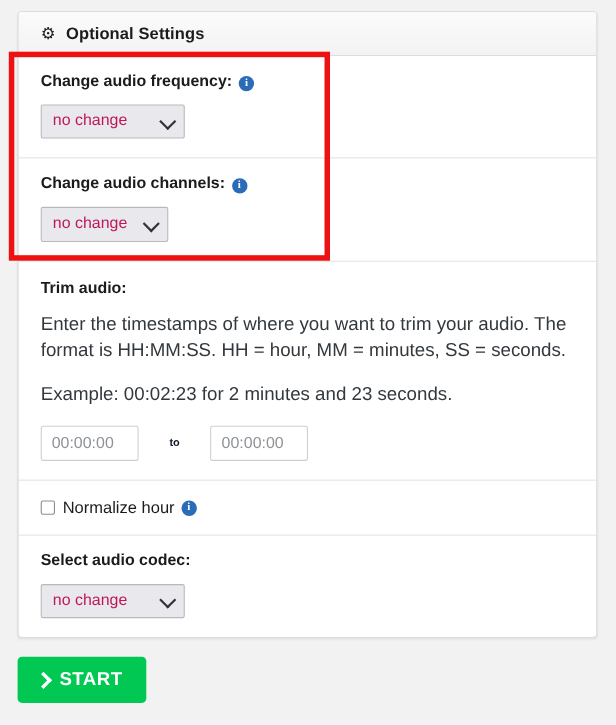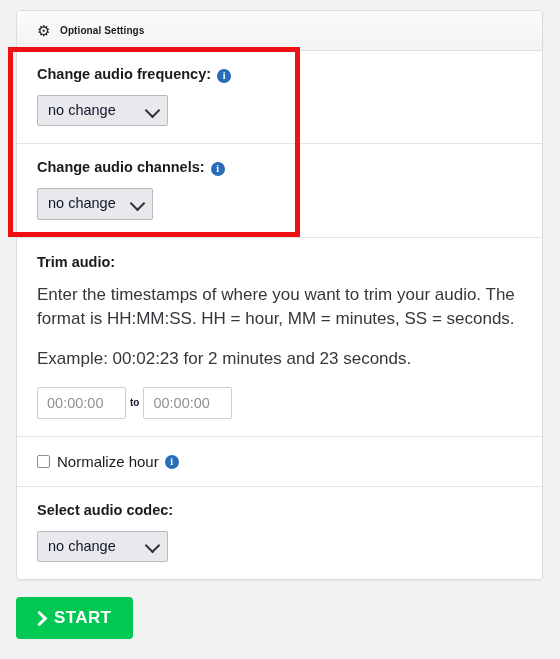--- a/index.html
+++ b/index.html
@@ -34,21 +34,21 @@
     background: linear-gradient(to bottom, #fbfbfb 0%, #f3f3f3 100%);
     border-bottom: 1px solid #dddddd;
     border-radius: 3px 3px 0 0;
     padding: 9px 0 10px 20px;
     display: flex;
     align-items: center;
     gap: 8px;
     height: 20px;
   }
   .card-header .title {
-    font-size: 10px;
+    font-size: 15px;
     font-weight: 700;
     color: #1b1b1b;
     letter-spacing: .1px;
   }
   .gear-icon {
     display: inline-block;
     width: 15px;
     height: 15px;
     line-height: 15px;
     font-size: 15px;
@@ -98,21 +98,21 @@
   }
   select.ui-select {
     -webkit-appearance: none;
     -moz-appearance: none;
     appearance: none;
     background: #e9e9ed;
     border: 1px solid #b9b9bd;
     border-radius: 2px;
     font-family: "Liberation Sans", sans-serif;
     font-size: 14.5px;
-    color: #0f172a;
+    color: #be185d;
     padding: 6px 30px 6px 10px;
     line-height: 1.2;
     outline: none;
     cursor: pointer;
   }
   select.freq-select { width: 131px; }
   select.chan-select { width: 116px; }
   select.codec-select { width: 131px; }
   .chevron {
     position: absolute;
@@ -139,21 +139,21 @@
     color: #33383d;
     line-height: 1.45;
     margin: 0 0 15px 0;
     max-width: 482px;
   }
   .desc:last-of-type { }
 
   .time-row {
     display: flex;
     align-items: center;
-    gap: 4px;
+    gap: 28px;
   }
   input.time-input {
     width: 89px;
     box-sizing: border-box;
     border: 1px solid #cfcfcf;
     border-radius: 2px;
     background: #ffffff;
     font-family: "Liberation Sans", sans-serif;
     font-size: 14.5px;
     color: #212529;

